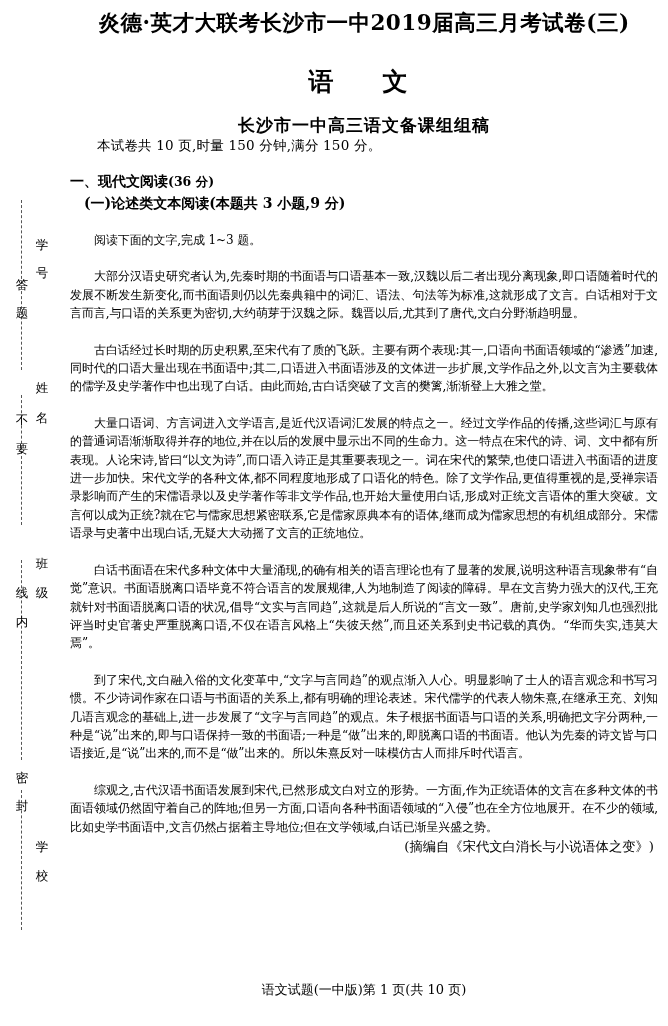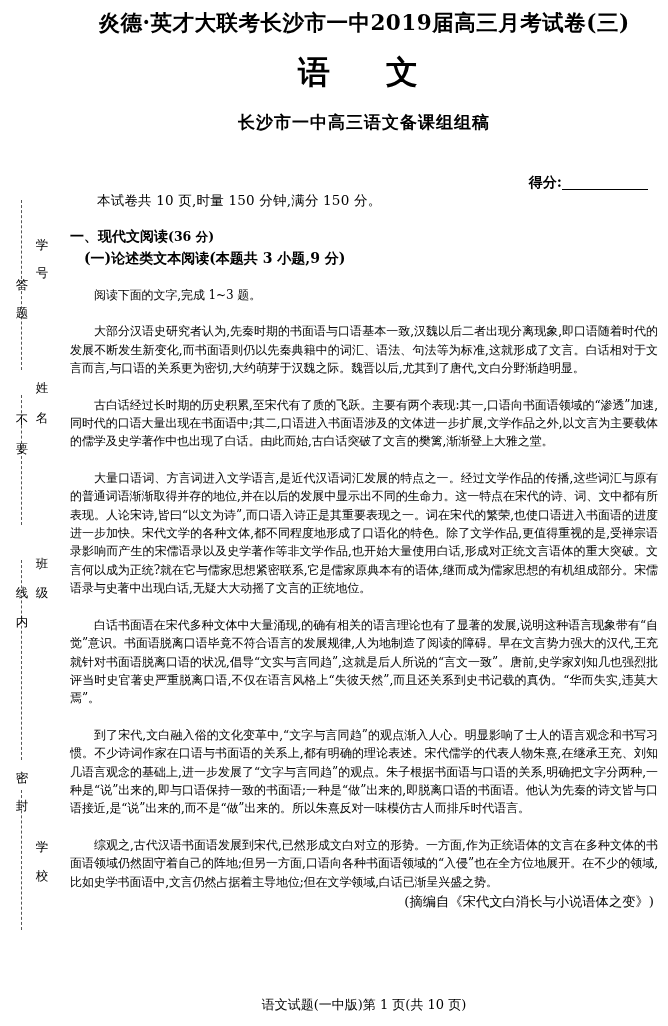--- a/index.html
+++ b/index.html
@@ -65,23 +65,23 @@
   }
   .title-main {
     margin-top: 8px;
     text-align: center;
     font-size: 21.5px;
     font-weight: bold;
     letter-spacing: 0.5px;
     font-family: "DejaVu Serif", "Liberation Serif", serif;
   }
   .title-subject {
-    margin-top: 14px;
+    margin-top: 28px;
     text-align: center;
-    font-size: 32px;
+    font-size: 25px;
     font-weight: bold;
     letter-spacing: 12px;
     font-family: "DejaVu Serif", "Liberation Serif", serif;
   }
   .title-org {
     margin-top: 16px;
     text-align: center;
     font-size: 17px;
     font-weight: bold;
     letter-spacing: 1px;
@@ -130,21 +130,21 @@
   }
   .source-line {
     font-size: 13.3px;
     text-align: right;
     margin-top: 2px;
     padding-right: 4px;
   }
   .footer {
     position: absolute;
     left: 0;
-    bottom: 12px;
+    bottom: 27px;
     width: 588px;
     text-align: center;
     font-size: 13px;
   }
 </style>
 </head>
 <body>
 
 <div class="page">
 
@@ -164,23 +164,20 @@
     <div class="vcol vcol-inner-c">线    内</div>
     <div class="vcol" style="left:13px; top:760px;">密    封</div>
   </div>
 
   <div class="content">
 
     <div class="title-main">炎德·英才大联考长沙市一中2019届高三月考试卷(三)</div>
     <div class="title-subject">语　文</div>
     <div class="title-org">长沙市一中高三语文备课组组稿</div>
 
-    <div class="score-line">
-      <span>得分:</span><span class="score-underline"></span>
-    </div>
 
     <div class="exam-note">本试卷共 10 页,时量 150 分钟,满分 150 分。</div>
 
     <div class="sec-head">
       <span>一、现代文阅读</span><span class="small">(36 分)</span>
     </div>
 
     <div class="sub-head">(一)论述类文本阅读(本题共 3 小题,9 分)</div>
 
     <div class="para">阅读下面的文字,完成 1~3 题。</div>

